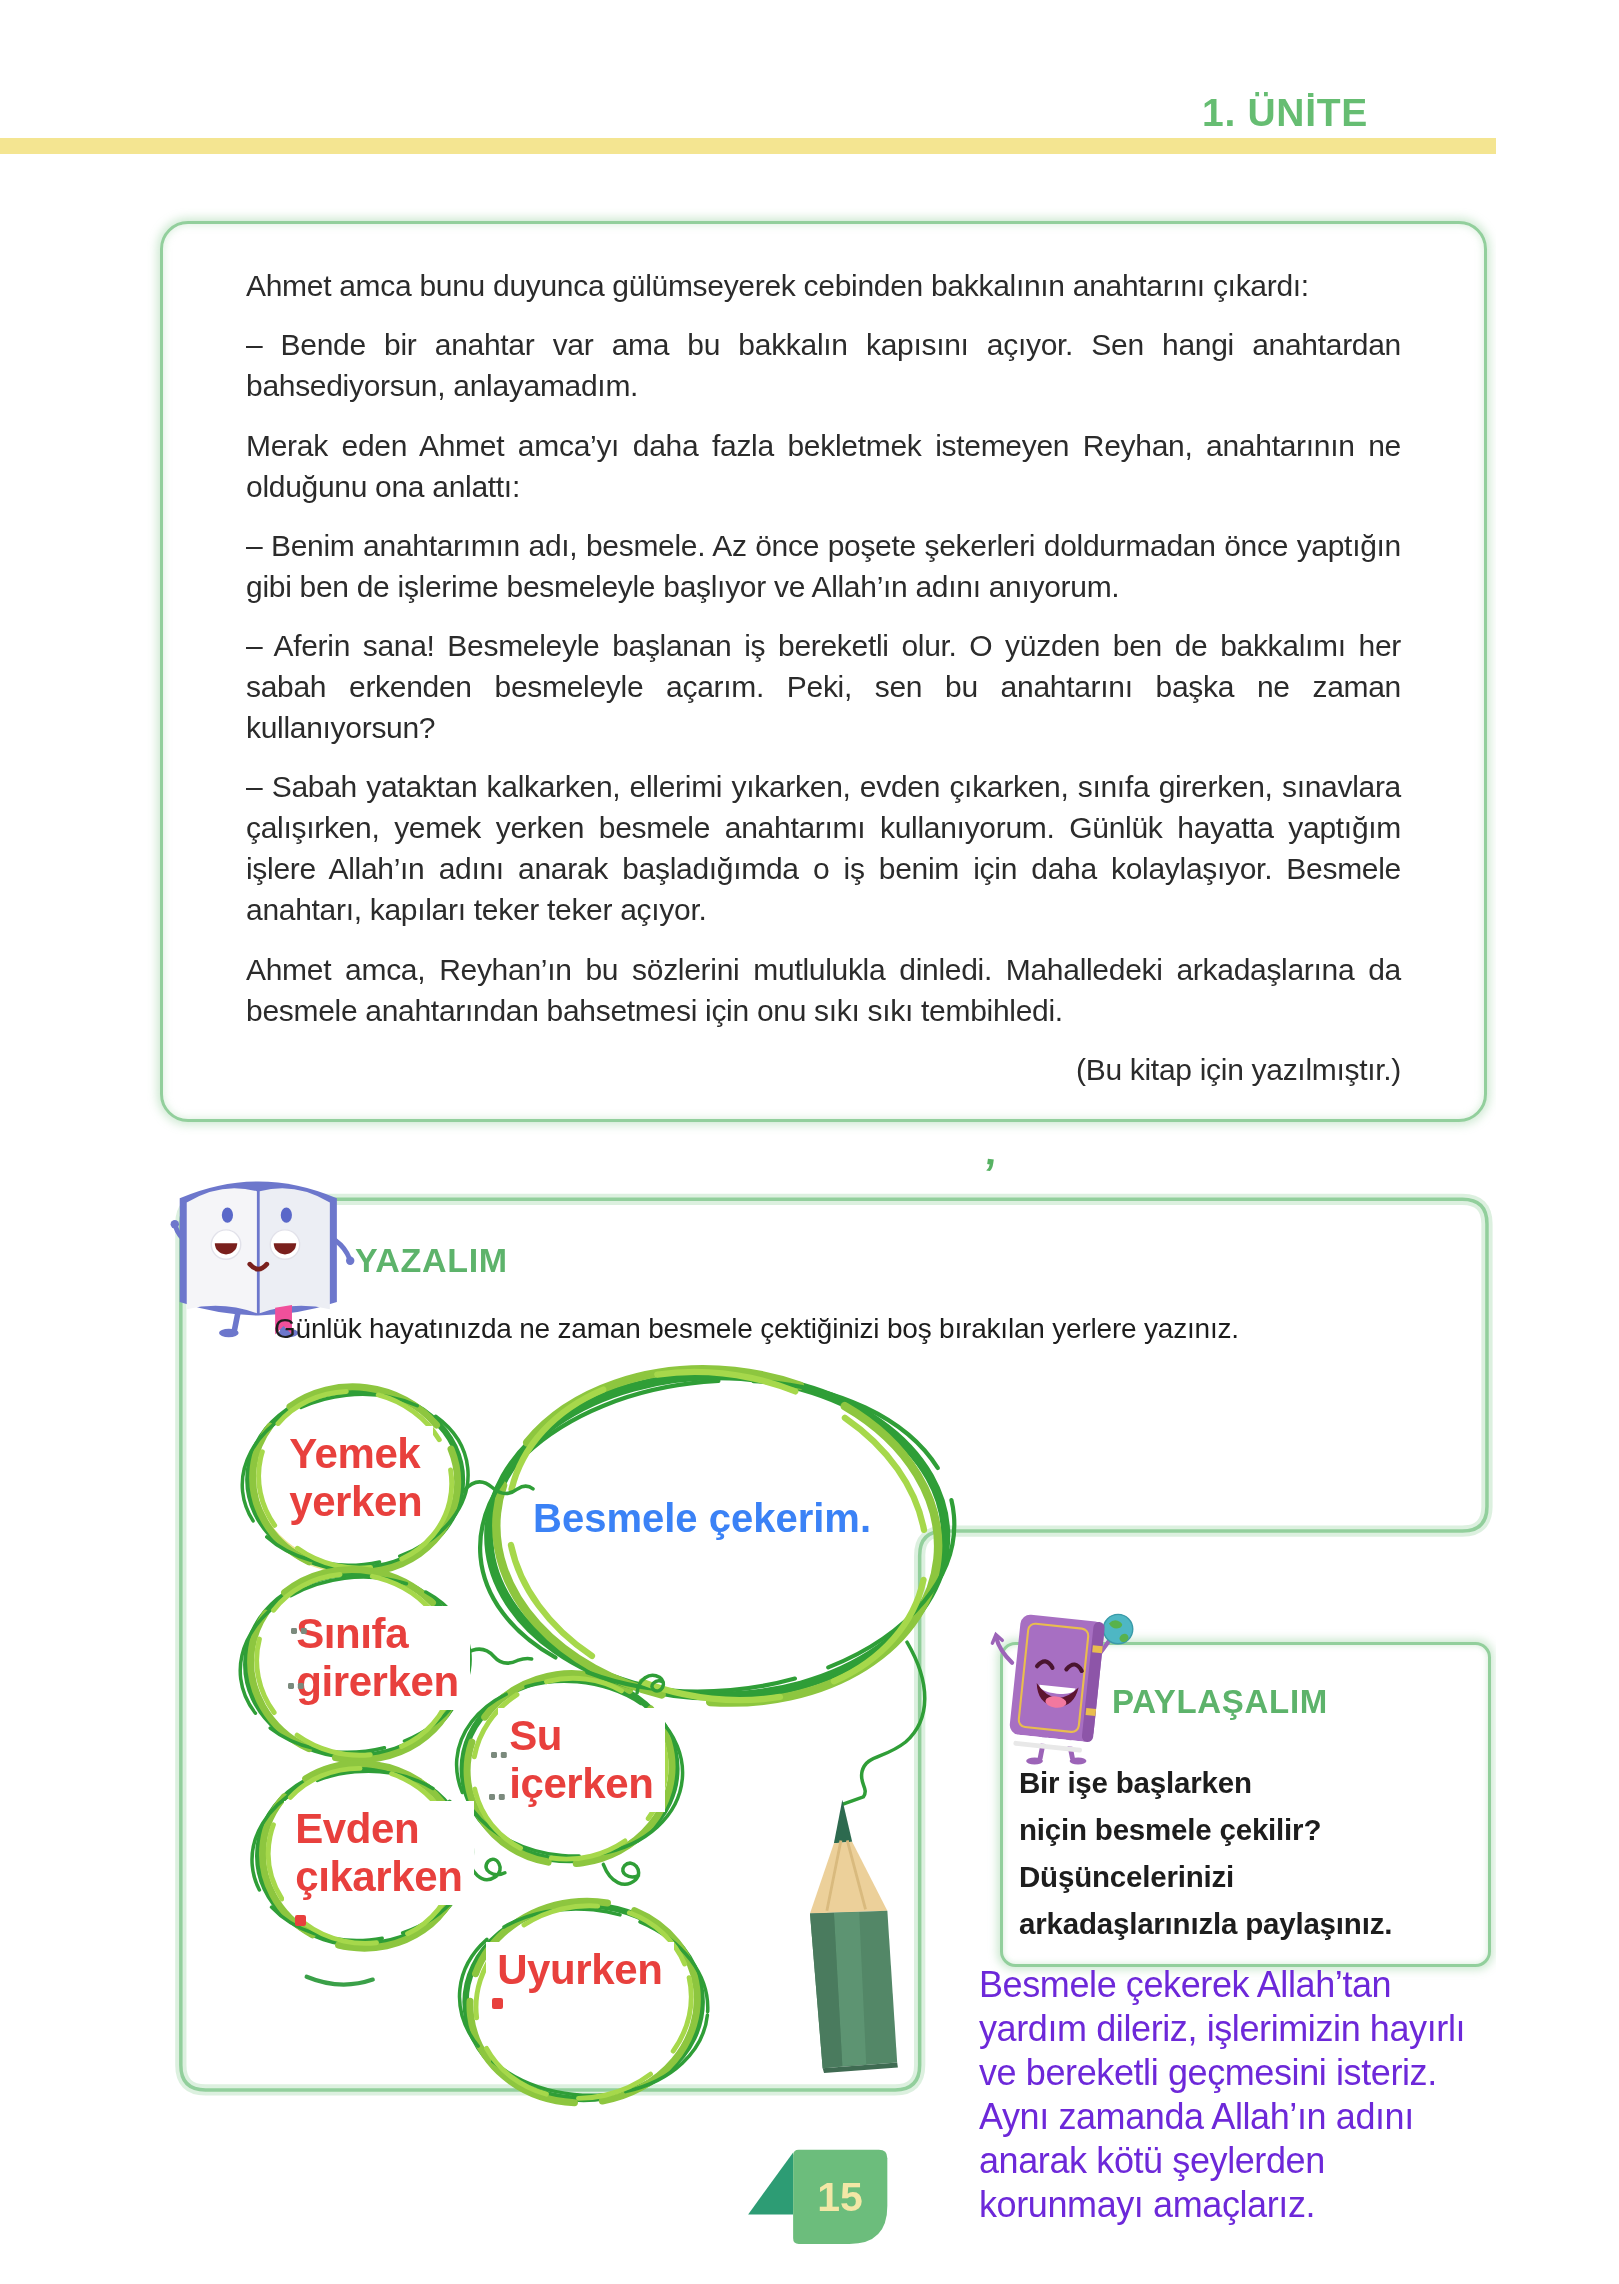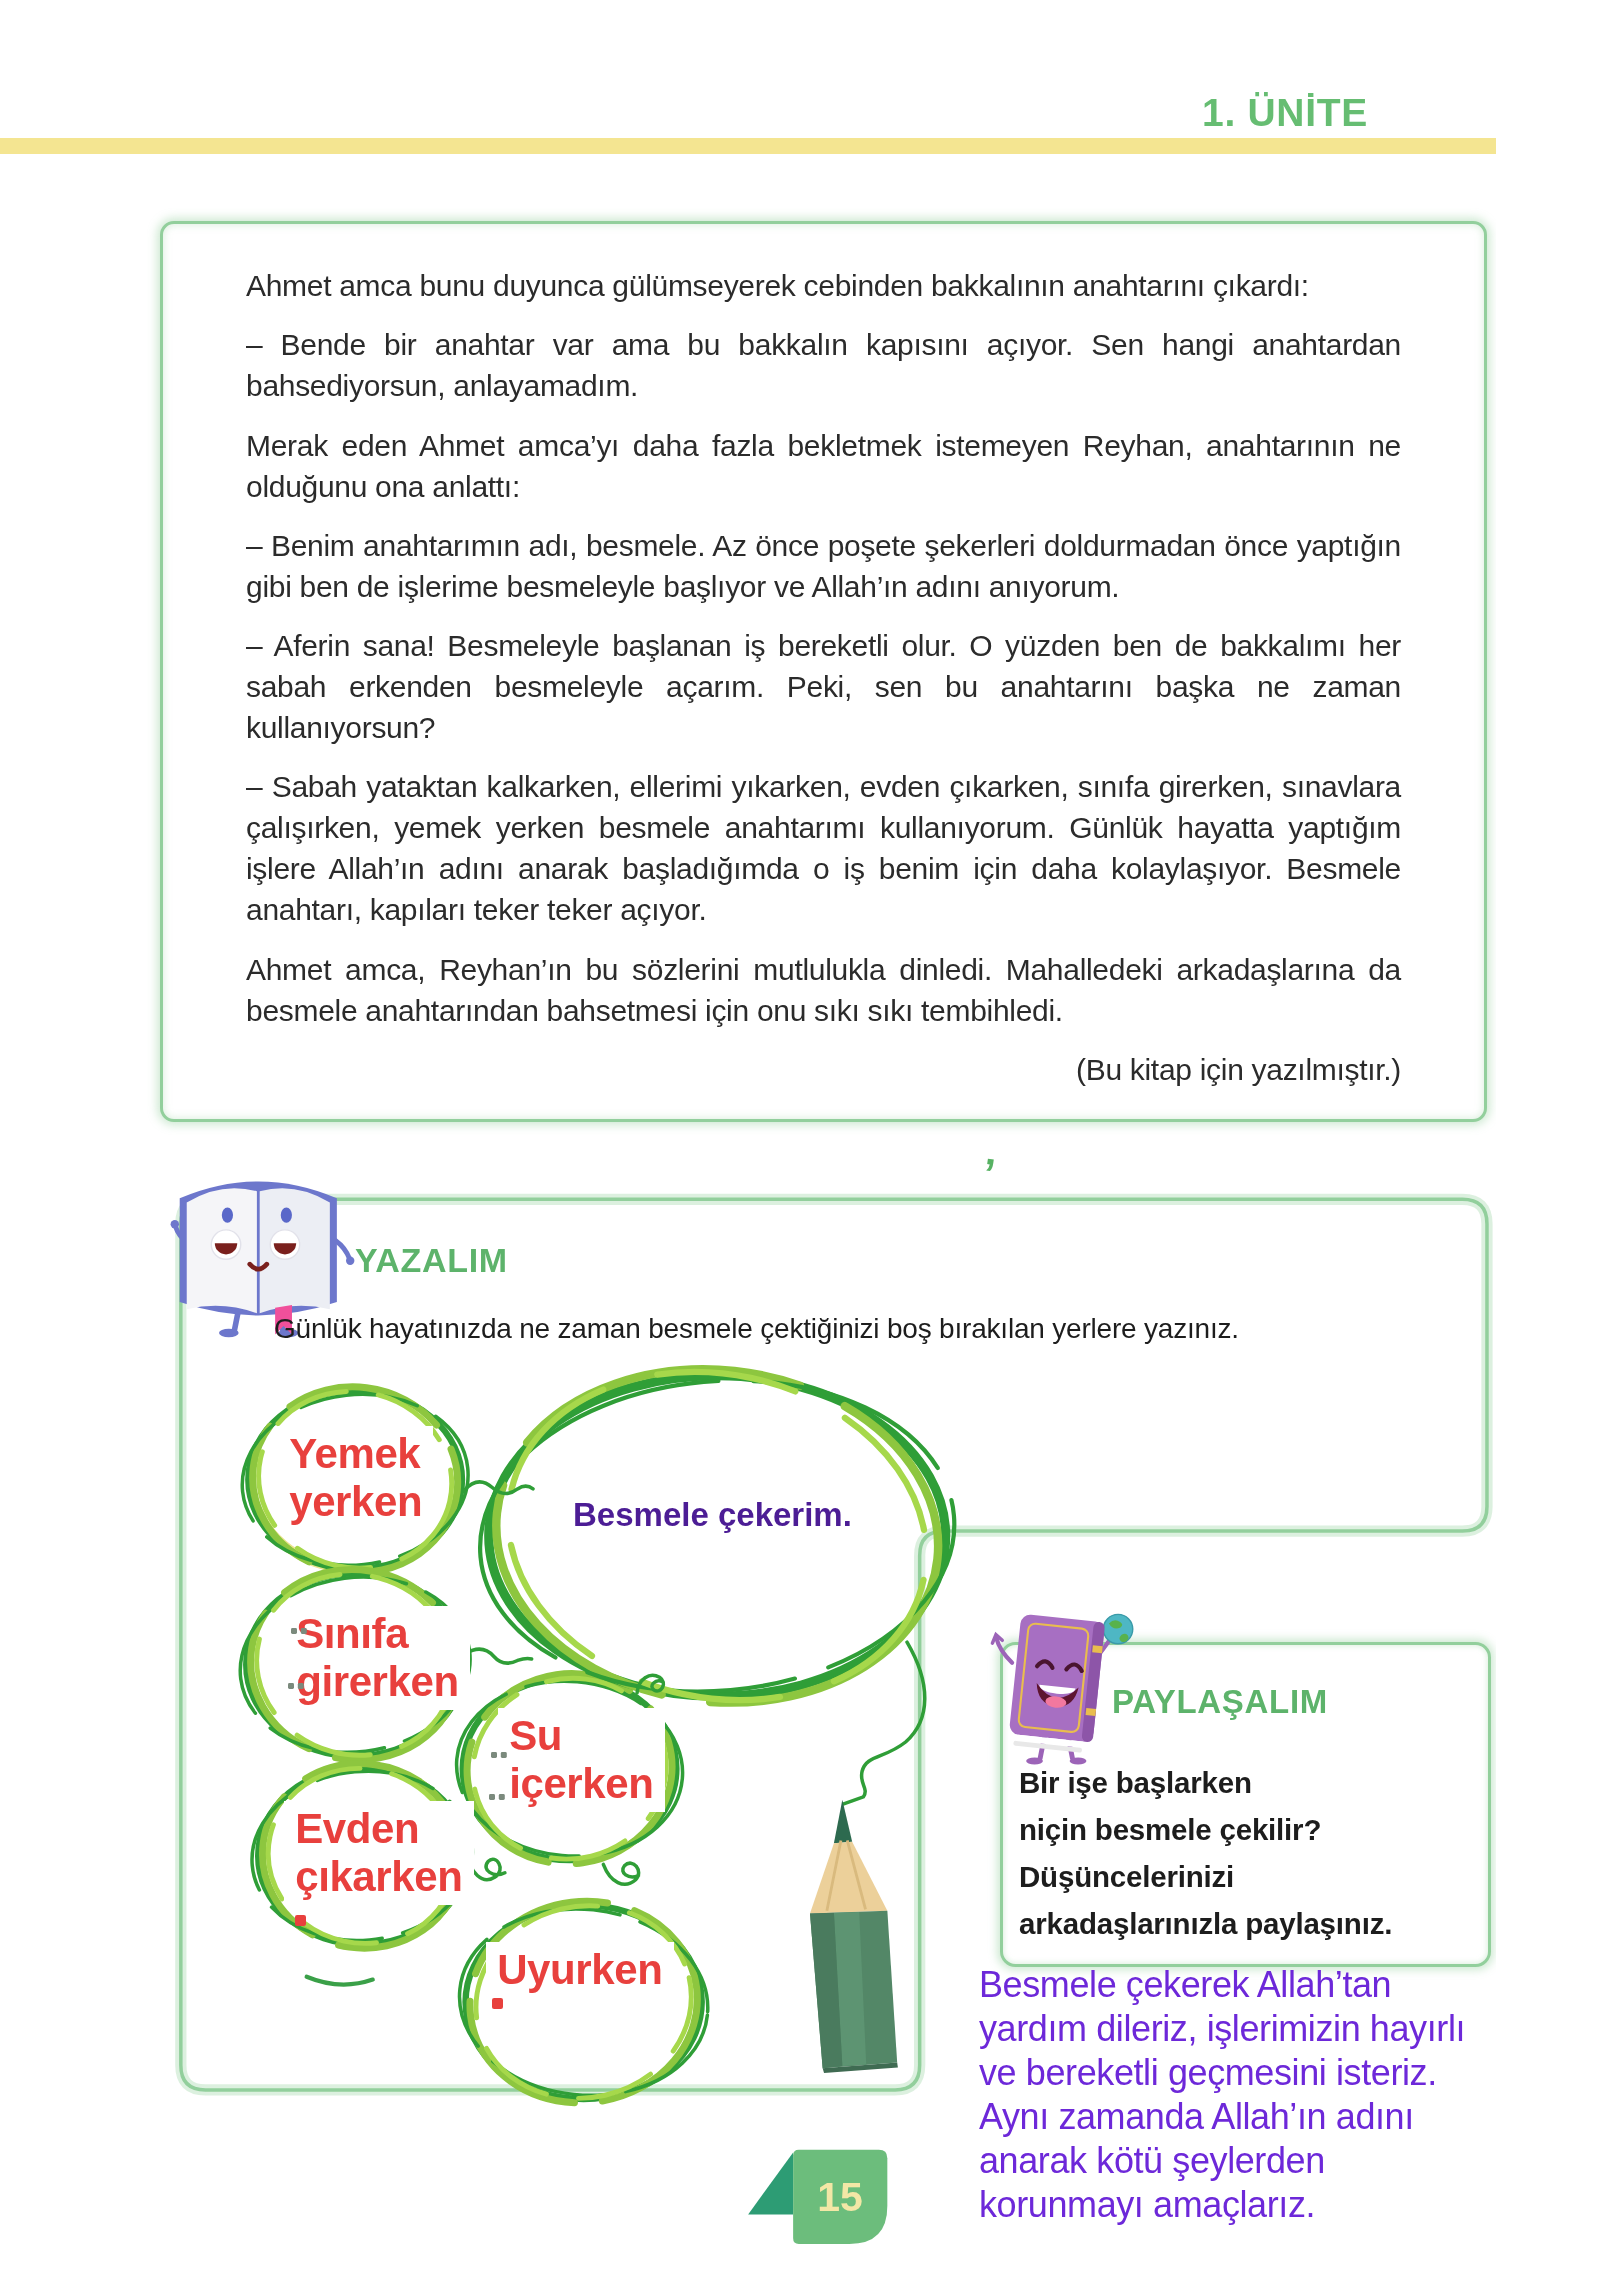--- a/index.html
+++ b/index.html
@@ -6,21 +6,21 @@
   .page{position:relative;width:1496px;height:2284px;background:#ffffff;overflow:hidden;
         font-family:"Liberation Sans", sans-serif;}
   .abs{position:absolute;}
 
   
   .unit-label{top:91px;right:128px;color:#66bd72;font-size:39px;font-weight:bold;letter-spacing:0.7px;}
   .yellow-bar{top:138px;left:0;width:1620px;height:16px;background:#f4e591;}
 
   
   .story-box{left:160px;top:221px;width:1327px;height:901px;box-sizing:border-box;
-    border:3.5px solid #92cf9c;border-radius:14px;background:#fff;
+    border:3.5px solid #92cf9c;border-radius:28px;background:#fff;
     box-shadow:0 0 9.8px 2.8px rgba(126,198,136,.38), inset 0 0 7px 1.4px rgba(166,214,172,.35);
     padding:41px 83px 0 83px;}
   .story-box p{margin:0 0 18.3px 0;color:#2b2b2b;font-size:30px;line-height:41px;
     text-align:justify;letter-spacing:-0.3px;}
   .story-box p.closing{text-align:right;margin-top:13px;}
 
   
   .art{left:0;top:0;width:1620px;height:2284px;pointer-events:none;}
 
   
@@ -30,21 +30,21 @@
 
   
   .bubble{background:#ffffff;color:#e8403d;font-weight:bold;font-size:42px;line-height:48px;
     padding:4.2px 11.2px;letter-spacing:-0.4px;}
   .bubble span{display:block;}
   .b-yemek{left:278px;top:1426px;text-align:left;}
   .b-sinifa{left:285px;top:1606px;}
   .b-su{left:498px;top:1708px;}
   .b-evden{left:284px;top:1801px;}
   .b-uyurken{left:486px;top:1942px;}
-  .center-label{left:573px;top:1496px;color:#4c1d95;font-size:33px;font-weight:bold;}
+  .center-label{left:533px;top:1496px;color:#3b82f6;font-size:40px;font-weight:bold;}
 
   
   .dotpair{width:6.3px;height:6.3px;background:#7b8a7d;border-radius:1.4px;box-shadow:9.8px 0 0 #7b8a7d;}
   .red-period{width:11.2px;height:11.2px;background:#e8403d;border-radius:2.1px;}
 
   
   .pay-box{left:1000px;top:1642px;width:491px;height:325px;box-sizing:border-box;
     border:3.5px solid #92cf9c;border-radius:15.5px;background:#fff;
     box-shadow:0 0 8.4px 2.1px rgba(126,198,136,.38), inset 0 0 5.6px 1.4px rgba(166,214,172,.35);}
   .pay-title{left:1112px;top:1683px;color:#5db36b;font-size:33px;font-weight:bold;letter-spacing:0.7px;}

